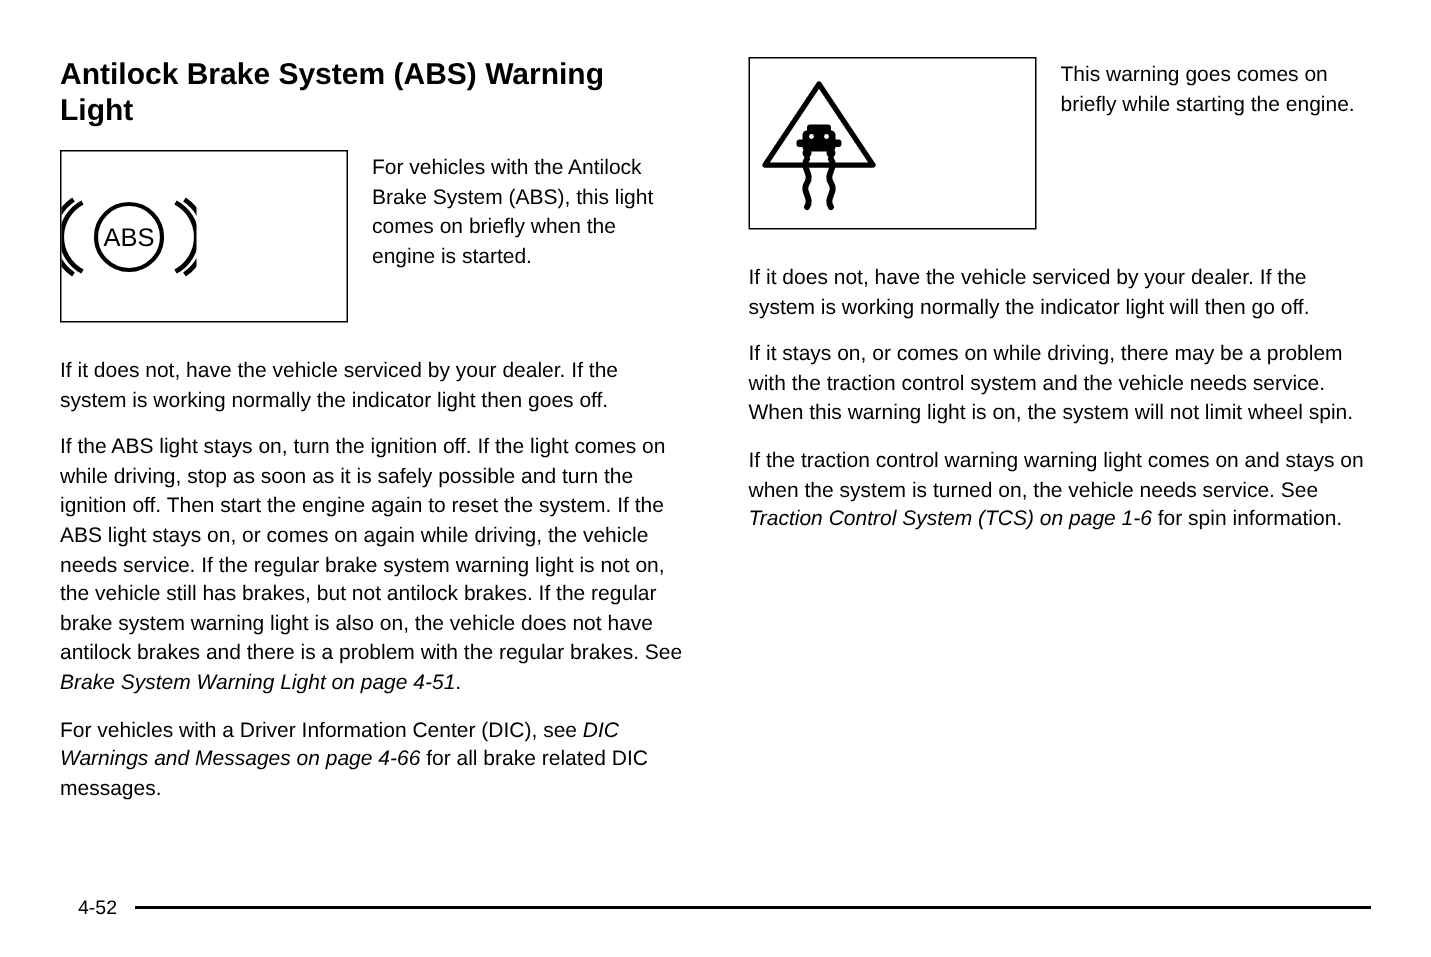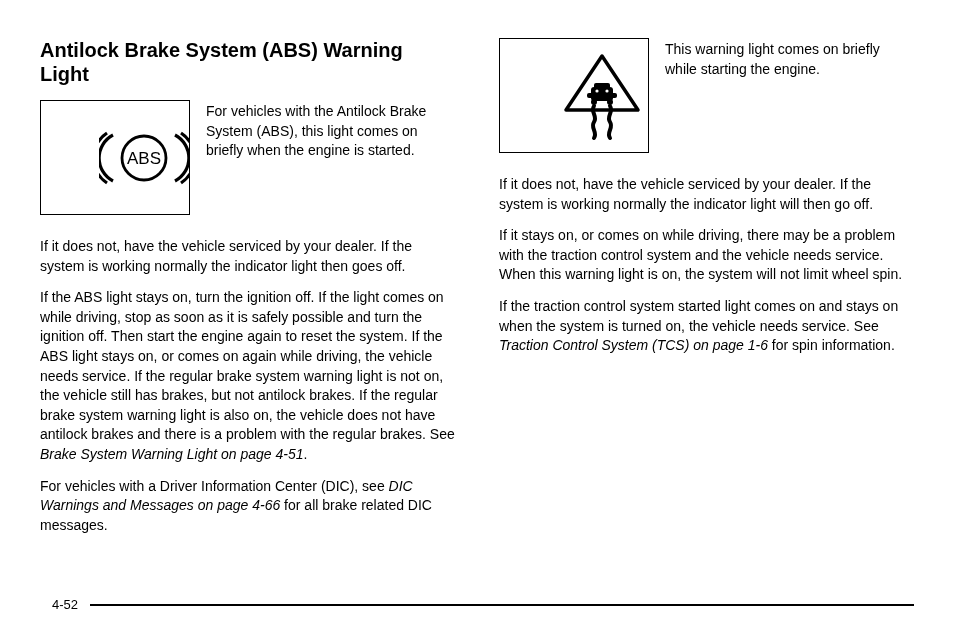--- a/index.html
+++ b/index.html
@@ -1,21 +1,21 @@
 <!DOCTYPE html>
 <html><head>
 <meta charset="utf-8">
 <style>
 *{margin:0;padding:0;box-sizing:border-box}
 body{font-family:Arial,Helvetica,sans-serif;font-size:14px;line-height:1.4;color:#000;background:#fff;width:954px;height:638px;padding:38px 40px 0 40px;position:relative}
 .columns{display:flex;gap:44px}
 .column{flex:1}
 .section-heading{font-size:20px;font-weight:bold;margin-bottom:14px;line-height:1.2}
 .intro-block{display:flex;gap:16px;margin-bottom:22px;align-items:flex-start}
-.icon-box{border:1.5px solid #000;width:150px;height:115px;flex-shrink:0;display:flex;align-items:center;justify-content:flex-end}
+.icon-box{border:1.5px solid #000;width:192px;height:115px;flex-shrink:0;display:flex;align-items:center;justify-content:flex-start}
 .intro-text{flex:1;padding-top:2px}
 p{margin-bottom:12px}
 .italic-ref{font-style:italic}
 .page-footer{position:absolute;bottom:24px;left:52px;right:40px;display:flex;align-items:center;gap:12px}
 .page-num{font-size:13px}
 .footer-line{flex:1;height:2px;background:#000}
 </style>
 </head>
 <body>
 
@@ -57,26 +57,26 @@
             <rect x="-8" y="-10" width="16" height="6" rx="2" fill="#000"></rect>
             <circle cx="-8" cy="9" r="3" fill="#000"></circle>
             <circle cx="8" cy="9" r="3" fill="#000"></circle>
             <circle cx="-5" cy="-2" r="1.6" fill="#fff"></circle>
             <circle cx="5" cy="-2" r="1.6" fill="#fff"></circle>
           </g>
           <path d="M 38 56 C 34 62 42 66 38 72 C 34 78 42 82 38 88" stroke="#000" stroke-width="4" fill="none" stroke-linecap="round"></path>
           <path d="M 54 56 C 58 62 50 66 54 72 C 58 78 50 82 54 88" stroke="#000" stroke-width="4" fill="none" stroke-linecap="round"></path>
         </svg>
       </div>
-      <div class="intro-text">This warning light comes on briefly while starting the engine.</div>
+      <div class="intro-text">This warning goes comes on briefly while starting the engine.</div>
     </div>
 
     <p>If it does not, have the vehicle serviced by your dealer. If the system is working normally the indicator light will then go off.</p>
     <p>If it stays on, or comes on while driving, there may be a problem with the traction control system and the vehicle needs service. When this warning light is on, the system will not limit wheel spin.</p>
-    <p><span>If the traction control system started light comes on and stays on when the system is turned on, the vehicle needs service. See </span><span class="italic-ref">Traction Control System (TCS) on page 1‑6</span><span> for spin information.</span></p>
+    <p><span>If the traction control warning warning light comes on and stays on when the system is turned on, the vehicle needs service. See </span><span class="italic-ref">Traction Control System (TCS) on page 1‑6</span><span> for spin information.</span></p>
   </div>
 
 </div>
 
 <div class="page-footer">
   <span class="page-num">4-52</span>
   <div class="footer-line"></div>
 </div>
 
 </body></html>

